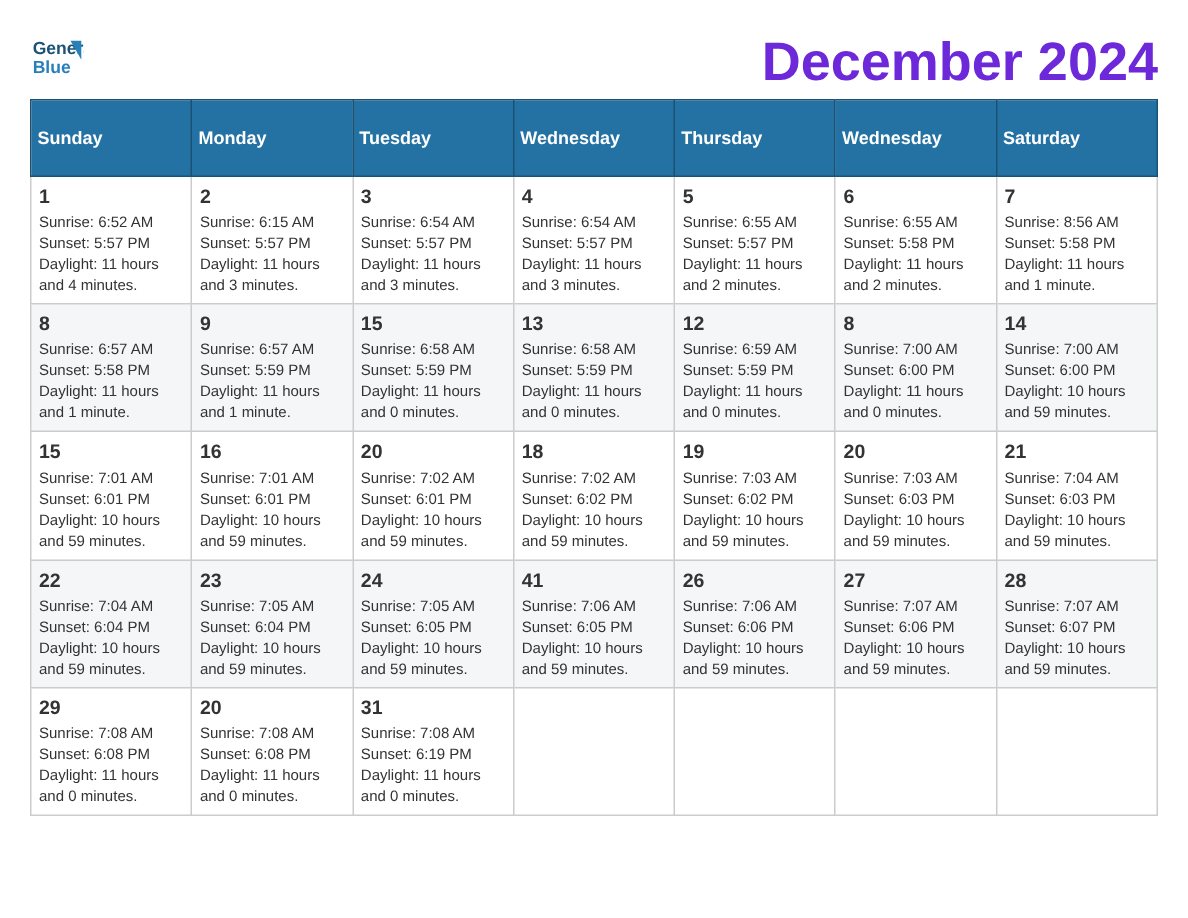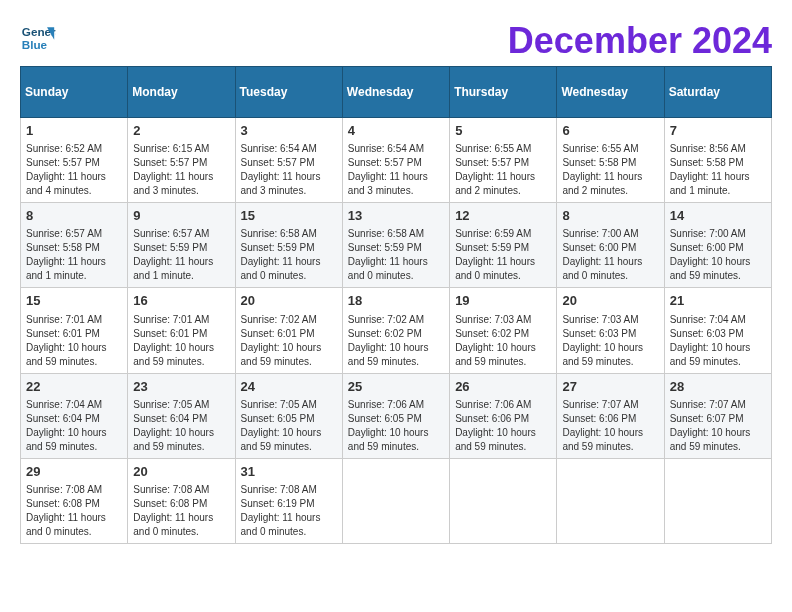--- a/index.html
+++ b/index.html
@@ -257,21 +257,21 @@
           <div class="cell-text">Sunset: 6:04 PM</div>
           <div class="cell-text">Daylight: 10 hours and 59 minutes.</div>
         </td>
         <td>
           <span class="day-num">24</span>
           <div class="cell-text">Sunrise: 7:05 AM</div>
           <div class="cell-text">Sunset: 6:05 PM</div>
           <div class="cell-text">Daylight: 10 hours and 59 minutes.</div>
         </td>
         <td>
-          <span class="day-num">25</span>
+          <span class="day-num">41</span>
           <div class="cell-text">Sunrise: 7:06 AM</div>
           <div class="cell-text">Sunset: 6:05 PM</div>
           <div class="cell-text">Daylight: 10 hours and 59 minutes.</div>
         </td>
         <td>
           <span class="day-num">26</span>
           <div class="cell-text">Sunrise: 7:06 AM</div>
           <div class="cell-text">Sunset: 6:06 PM</div>
           <div class="cell-text">Daylight: 10 hours and 59 minutes.</div>
         </td>

